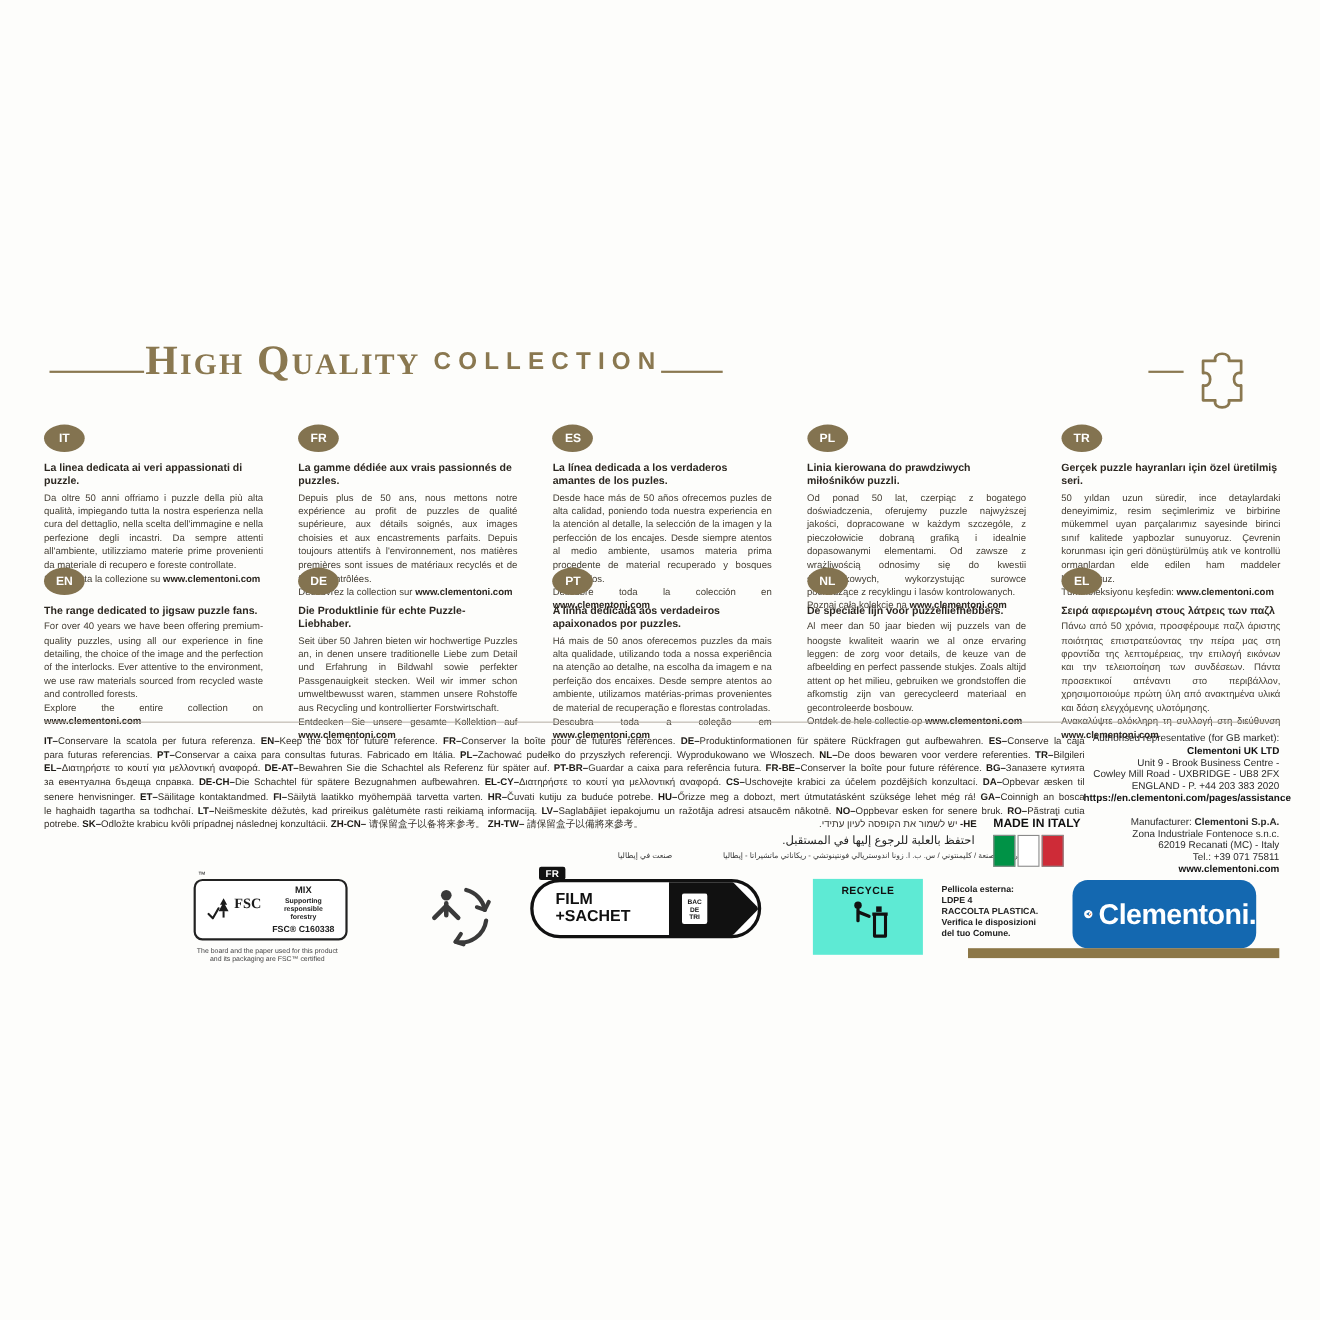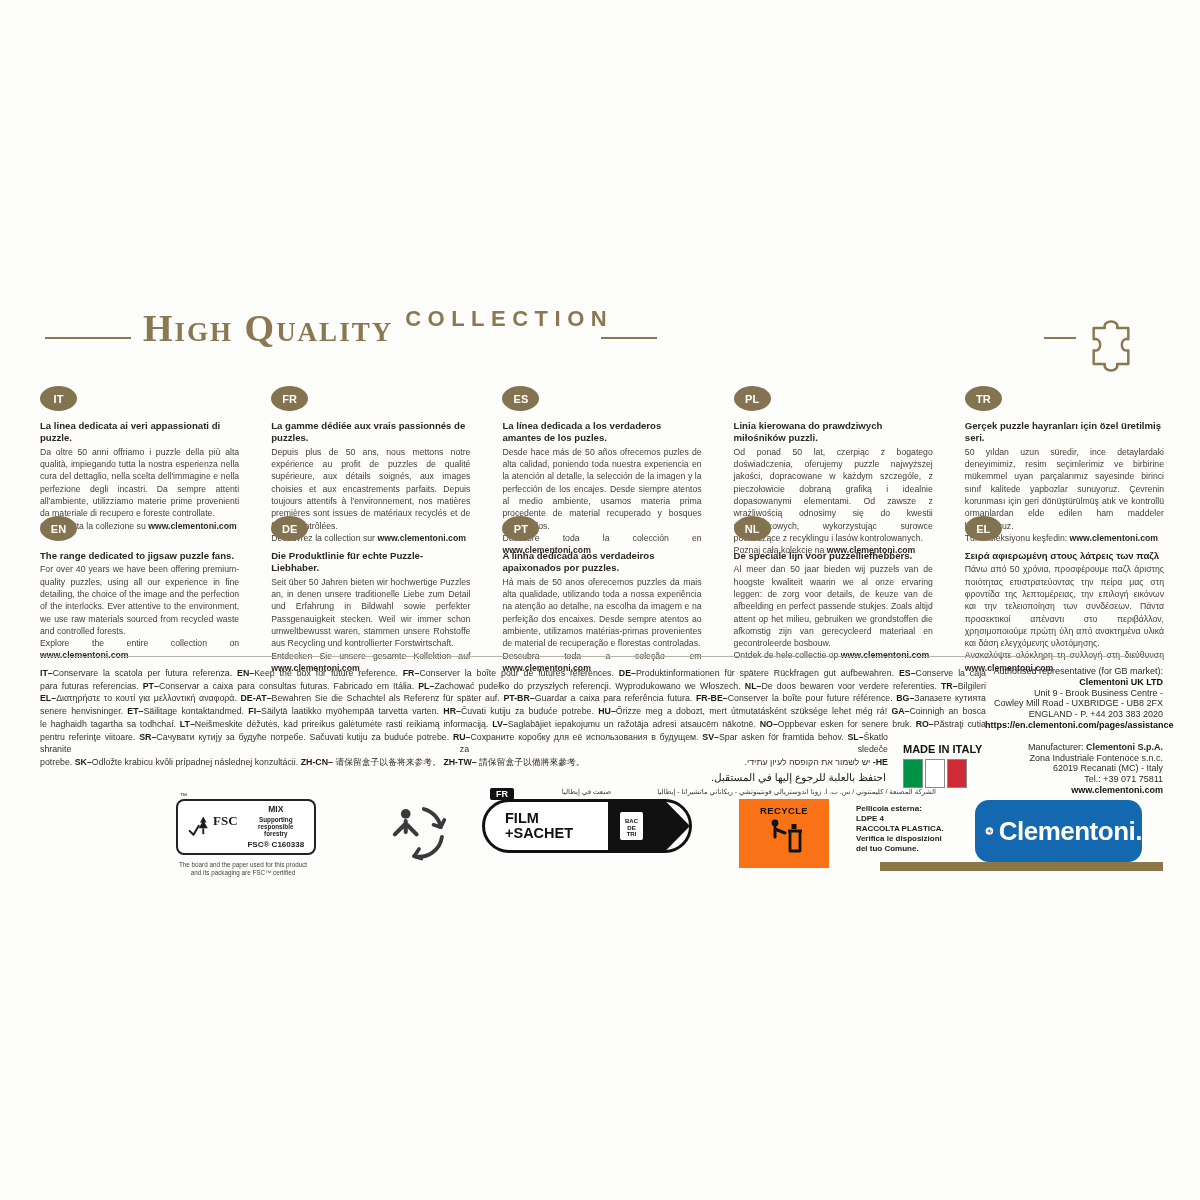--- a/index.html
+++ b/index.html
@@ -9,21 +9,21 @@
     font-family:"Liberation Sans",sans-serif;
     -webkit-font-smoothing:antialiased;
   }
   .abs{position:absolute}
 
   
   .rule{position:absolute;height:2px;background:#8a7850}
   #rule-left{left:45px;top:337px;width:86px}
   #rule-right{left:601px;top:337px;width:56px}
   #rule-dash2{left:1044px;top:337px;width:32px}
-  #title{left:143px;top:306px;display:flex;align-items:flex-start;white-space:nowrap}
+  #title{left:132px;top:306px;display:flex;align-items:center;white-space:nowrap}
   .hq{font-family:"Liberation Serif",serif;font-variant:small-caps;font-size:38px;
       letter-spacing:2px;color:#8a7850;font-weight:600}
   .coll{font-family:"Liberation Sans",sans-serif;font-size:22px;font-weight:bold;
       letter-spacing:6.5px;color:#8a7850;margin-left:12px}
   #puzzle-icon{left:1080px;top:312px}
 
   
   .lang-grid{position:absolute;left:40px;width:1124px;display:grid;
       grid-template-columns:repeat(5,1fr);column-gap:32px}
   #row1{top:386px}
@@ -84,21 +84,21 @@
   .pill{width:100%;height:100%;border:3px solid #111;border-radius:27px;background:#fff;
       display:flex;align-items:center;position:relative;overflow:hidden;box-sizing:border-box}
   .film-label{font-weight:bold;font-size:14.5px;line-height:15px;color:#111;margin-left:20px}
   .film-arrow{position:absolute;right:-1px;top:-1px;height:calc(100% + 2px);width:82px;background:#111;
       clip-path:polygon(0 0,70% 0,100% 50%,70% 100%,0 100%);
       display:flex;align-items:center}
   .bin{background:#fff;color:#111;font-size:6px;font-weight:bold;display:flex;flex-direction:column;
       align-items:center;padding:3px 5px 2px;border-radius:2px;line-height:6.6px;margin-left:12px;
       border-top:3px solid #fff}
 
-  #recycle{left:739px;top:799px;width:90px;height:69px;background:#f97316;
+  #recycle{left:739px;top:799px;width:100px;height:69px;background:#5eead4;
       display:flex;flex-direction:column;align-items:center;padding-top:6px;box-sizing:border-box}
   #recycle .lbl{font-size:9.5px;font-weight:bold;letter-spacing:.4px;color:#111}
 
   #pellicola{left:856px;top:804px;width:110px;font-size:8px;font-weight:bold;
       line-height:10px;color:#222}
 
   #clem{left:975px;top:800px;width:167px;height:62px;background:#1468b0;border-radius:14px;
       display:flex;align-items:center;padding-left:10px;box-sizing:border-box}
   #clem .wordmark{font-size:26px;font-weight:bold;color:#fff;letter-spacing:-.5px;margin-left:5px}
   #goldstrip{left:880px;top:862px;width:283px;height:9px;background:#8c7747}
@@ -183,23 +183,23 @@
       <div class="lcta"><span>Ανακαλύψτε ολόκληρη τη συλλογή στη διεύθυνση </span><b>www.clementoni.com</b></div>
     </div>
   </div>
 
 <div id="divider" class="abs"></div>
 
 <div id="keepbox" class="abs">
     <div class="kline"><b>IT–</b>Conservare la scatola per futura referenza. <b>EN–</b>Keep the box for future reference. <b>FR–</b>Conserver la boîte pour de futures références. <b>DE–</b>Produktinformationen für spätere Rückfragen gut aufbewahren. <b>ES–</b>Conserve la caja</div>
     <div class="kline">para futuras referencias. <b>PT–</b>Conservar a caixa para consultas futuras. Fabricado em Itália. <b>PL–</b>Zachować pudełko do przyszłych referencji. Wyprodukowano we Włoszech. <b>NL–</b>De doos bewaren voor verdere referenties. <b>TR–</b>Bilgileri</div>
     <div class="kline"><b>EL–</b>Διατηρήστε το κουτί για μελλοντική αναφορά. <b>DE-AT–</b>Bewahren Sie die Schachtel als Referenz für später auf. <b>PT-BR–</b>Guardar a caixa para referência futura. <b>FR-BE–</b>Conserver la boîte pour future référence. <b>BG–</b>Запазете кутията</div>
+    <div class="kline">за евентуална бъдеща справка. <b>DE-CH–</b>Die Schachtel für spätere Bezugnahmen aufbewahren. <b>EL-CY–</b>Διατηρήστε το κουτί για μελλοντική αναφορά. <b>CS–</b>Uschovejte krabici za účelem pozdějších konzultací. <b>DA–</b>Opbevar æsken til</div>
     <div class="kline">senere henvisninger. <b>ET–</b>Säilitage kontaktandmed. <b>FI–</b>Säilytä laatikko myöhempää tarvetta varten. <b>HR–</b>Čuvati kutiju za buduće potrebe. <b>HU–</b>Őrizze meg a dobozt, mert útmutatásként szüksége lehet még rá! <b>GA–</b>Coinnigh an bosca</div>
     <div class="kline">le haghaidh tagartha sa todhchaí. <b>LT–</b>Neišmeskite dėžutės, kad prireikus galėtumėte rasti reikiamą informaciją. <b>LV–</b>Saglabājiet iepakojumu un ražotāja adresi atsaucēm nākotnē. <b>NO–</b>Oppbevar esken for senere bruk. <b>RO–</b>Păstraţi cutia</div>
-    <div class="kline narrow">pentru referinţe viitoare. <b>SR–</b>Сачувати кутију за будуће потребе. Sačuvati kutiju za buduće potrebe. <b>RU–</b>Сохраните коробку для её использования в будущем. <b>SV–</b>Spar asken för framtida behov. <b>SL–</b>Škatlo shranite za sledeče</div>
     <div class="kline split narrow">
       <span>potrebe. <b>SK–</b>Odložte krabicu kvôli prípadnej následnej konzultácii. <b>ZH-CN–</b> 请保留盒子以备将来参考。 <b>ZH-TW–</b> 請保留盒子以備將來參考。</span>
       <span dir="rtl"><b>HE-</b> יש לשמור את הקופסה לעיון עתידי.</span>
     </div>
     <div class="ar-big" dir="rtl">احتفظ بالعلبة للرجوع إليها في المستقبل.</div>
     <div class="ar-small">
       <span dir="rtl">صنعت في إيطاليا</span>
       <span dir="rtl">الشركة المصنعة / كليمنتوني / س. ب. ا. زونا اندوستريالي فونتينوتشي - ريكاناتي ماتشيراتا - إيطاليا</span>
     </div>
   </div>

